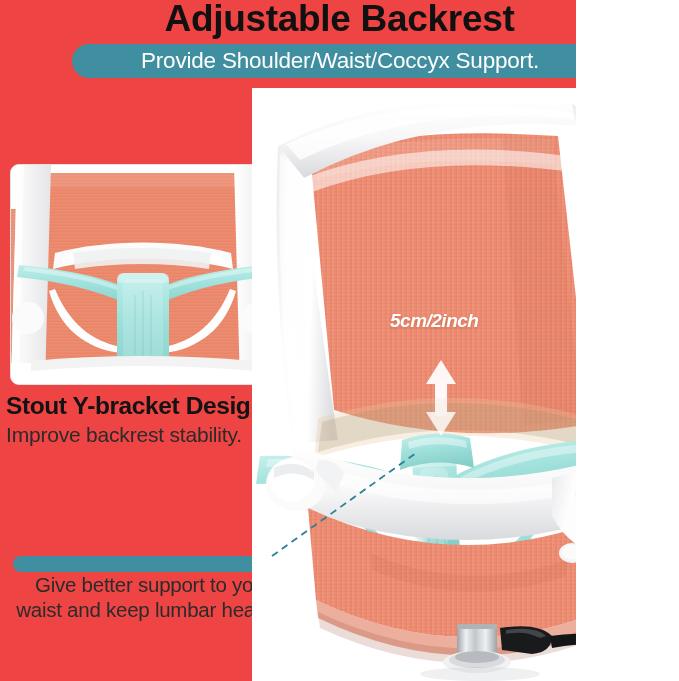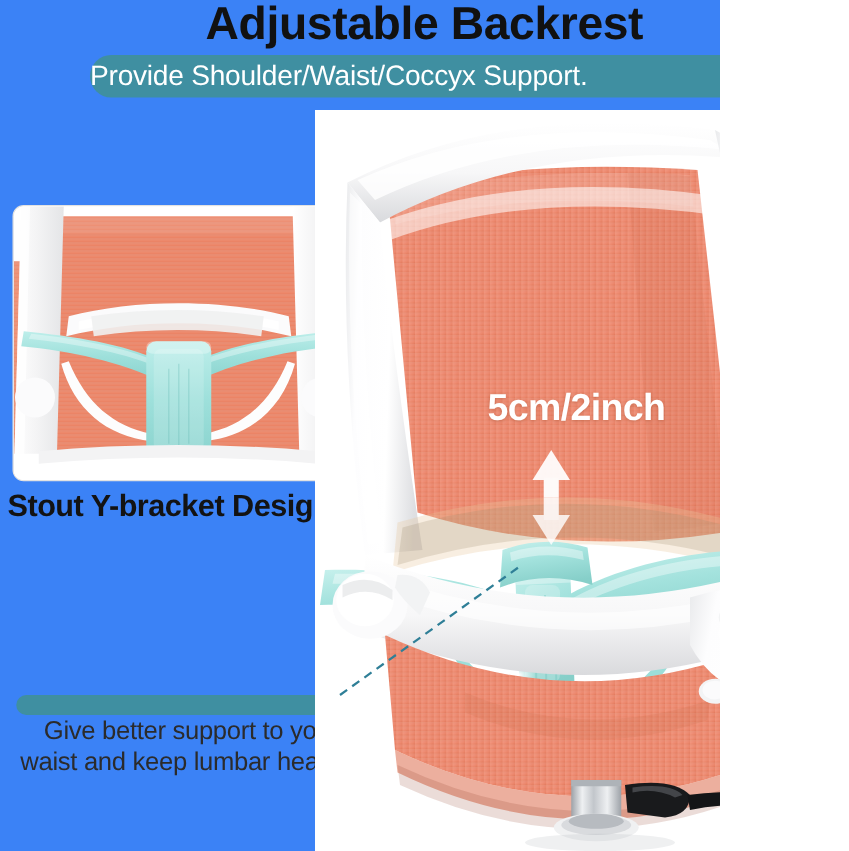--- a/index.html
+++ b/index.html
@@ -7,21 +7,21 @@
     padding: 0;
     background: #ffffff;
   }
   body {
     font-family: "Liberation Sans", sans-serif;
   }
   #page {
     position: relative;
     width: 576px;
     height: 681px;
-    background: #3b82f6;
+    background: #ef4444;
     overflow: hidden;
   }
 
   
   #headline {
     position: absolute;
     left: 0;
     top: -2px;
     width: 679px;
     text-align: center;
@@ -41,21 +41,21 @@
     background: #3f8fa1;
     box-sizing: border-box;
   }
   #subtitle-text {
     position: absolute;
     left: 0;
     top: 0;
     width: 536px;
     height: 34px;
     line-height: 34px;
-    text-align: left;
+    text-align: center;
     color: #ffffff;
     font-size: 22.5px;
     font-weight: normal;
     letter-spacing: -0.2px;
     white-space: nowrap;
   }
 
   
   #inset-panel {
     position: absolute;
@@ -133,26 +133,27 @@
     height: 593px;
     overflow: hidden;
   }
   #chair-svg { position: absolute; left: 0; top: 0; }
 
   
   #measure-label {
     position: absolute;
     left: 390px;
     top: 310px;
-    font-size: 30px;
+    font-size: 19px;
     font-weight: bold;
     color: #ffffff;
     letter-spacing: -0.5px;
     white-space: nowrap;
     text-shadow: 0 1px 3px rgba(140,60,30,0.35);
+    font-style: italic;
   }
   #measure-arrow { position: absolute; left: 418px; top: 358px; }
 
   
   #leader { position: absolute; left: 0; top: 0; pointer-events: none; }
 </style>
 </head>
 <body>
 
 <div id="page">
@@ -225,20 +226,21 @@
 
       <path d="M0,198 L263,198 L263,219 L0,219 Z" fill="#ffffff"></path>
       <path d="M20,196 Q131,186 243,196 L243,206 Q131,196 20,206 Z" fill="#f3f3f4"></path>
 
       <ellipse cx="17" cy="153" rx="16" ry="16" fill="#fbfbfc"></ellipse>
       <ellipse cx="246" cy="153" rx="16" ry="16" fill="#fbfbfc"></ellipse>
     </svg>
   </div>
 
   <div id="stout-title">Stout Y-bracket Design</div>
+  <div id="stout-sub">Improve backrest stability.</div>
 
   <div id="lumbar-hl"></div>
   <div id="lumbar-sub">
     <div>Give better support to your</div>
     <div>waist and keep lumbar healthy.</div>
   </div>
 
   <div id="chair-stage">
     <svg id="chair-svg" width="427" height="593" viewBox="0 0 427 593">
       <defs>

